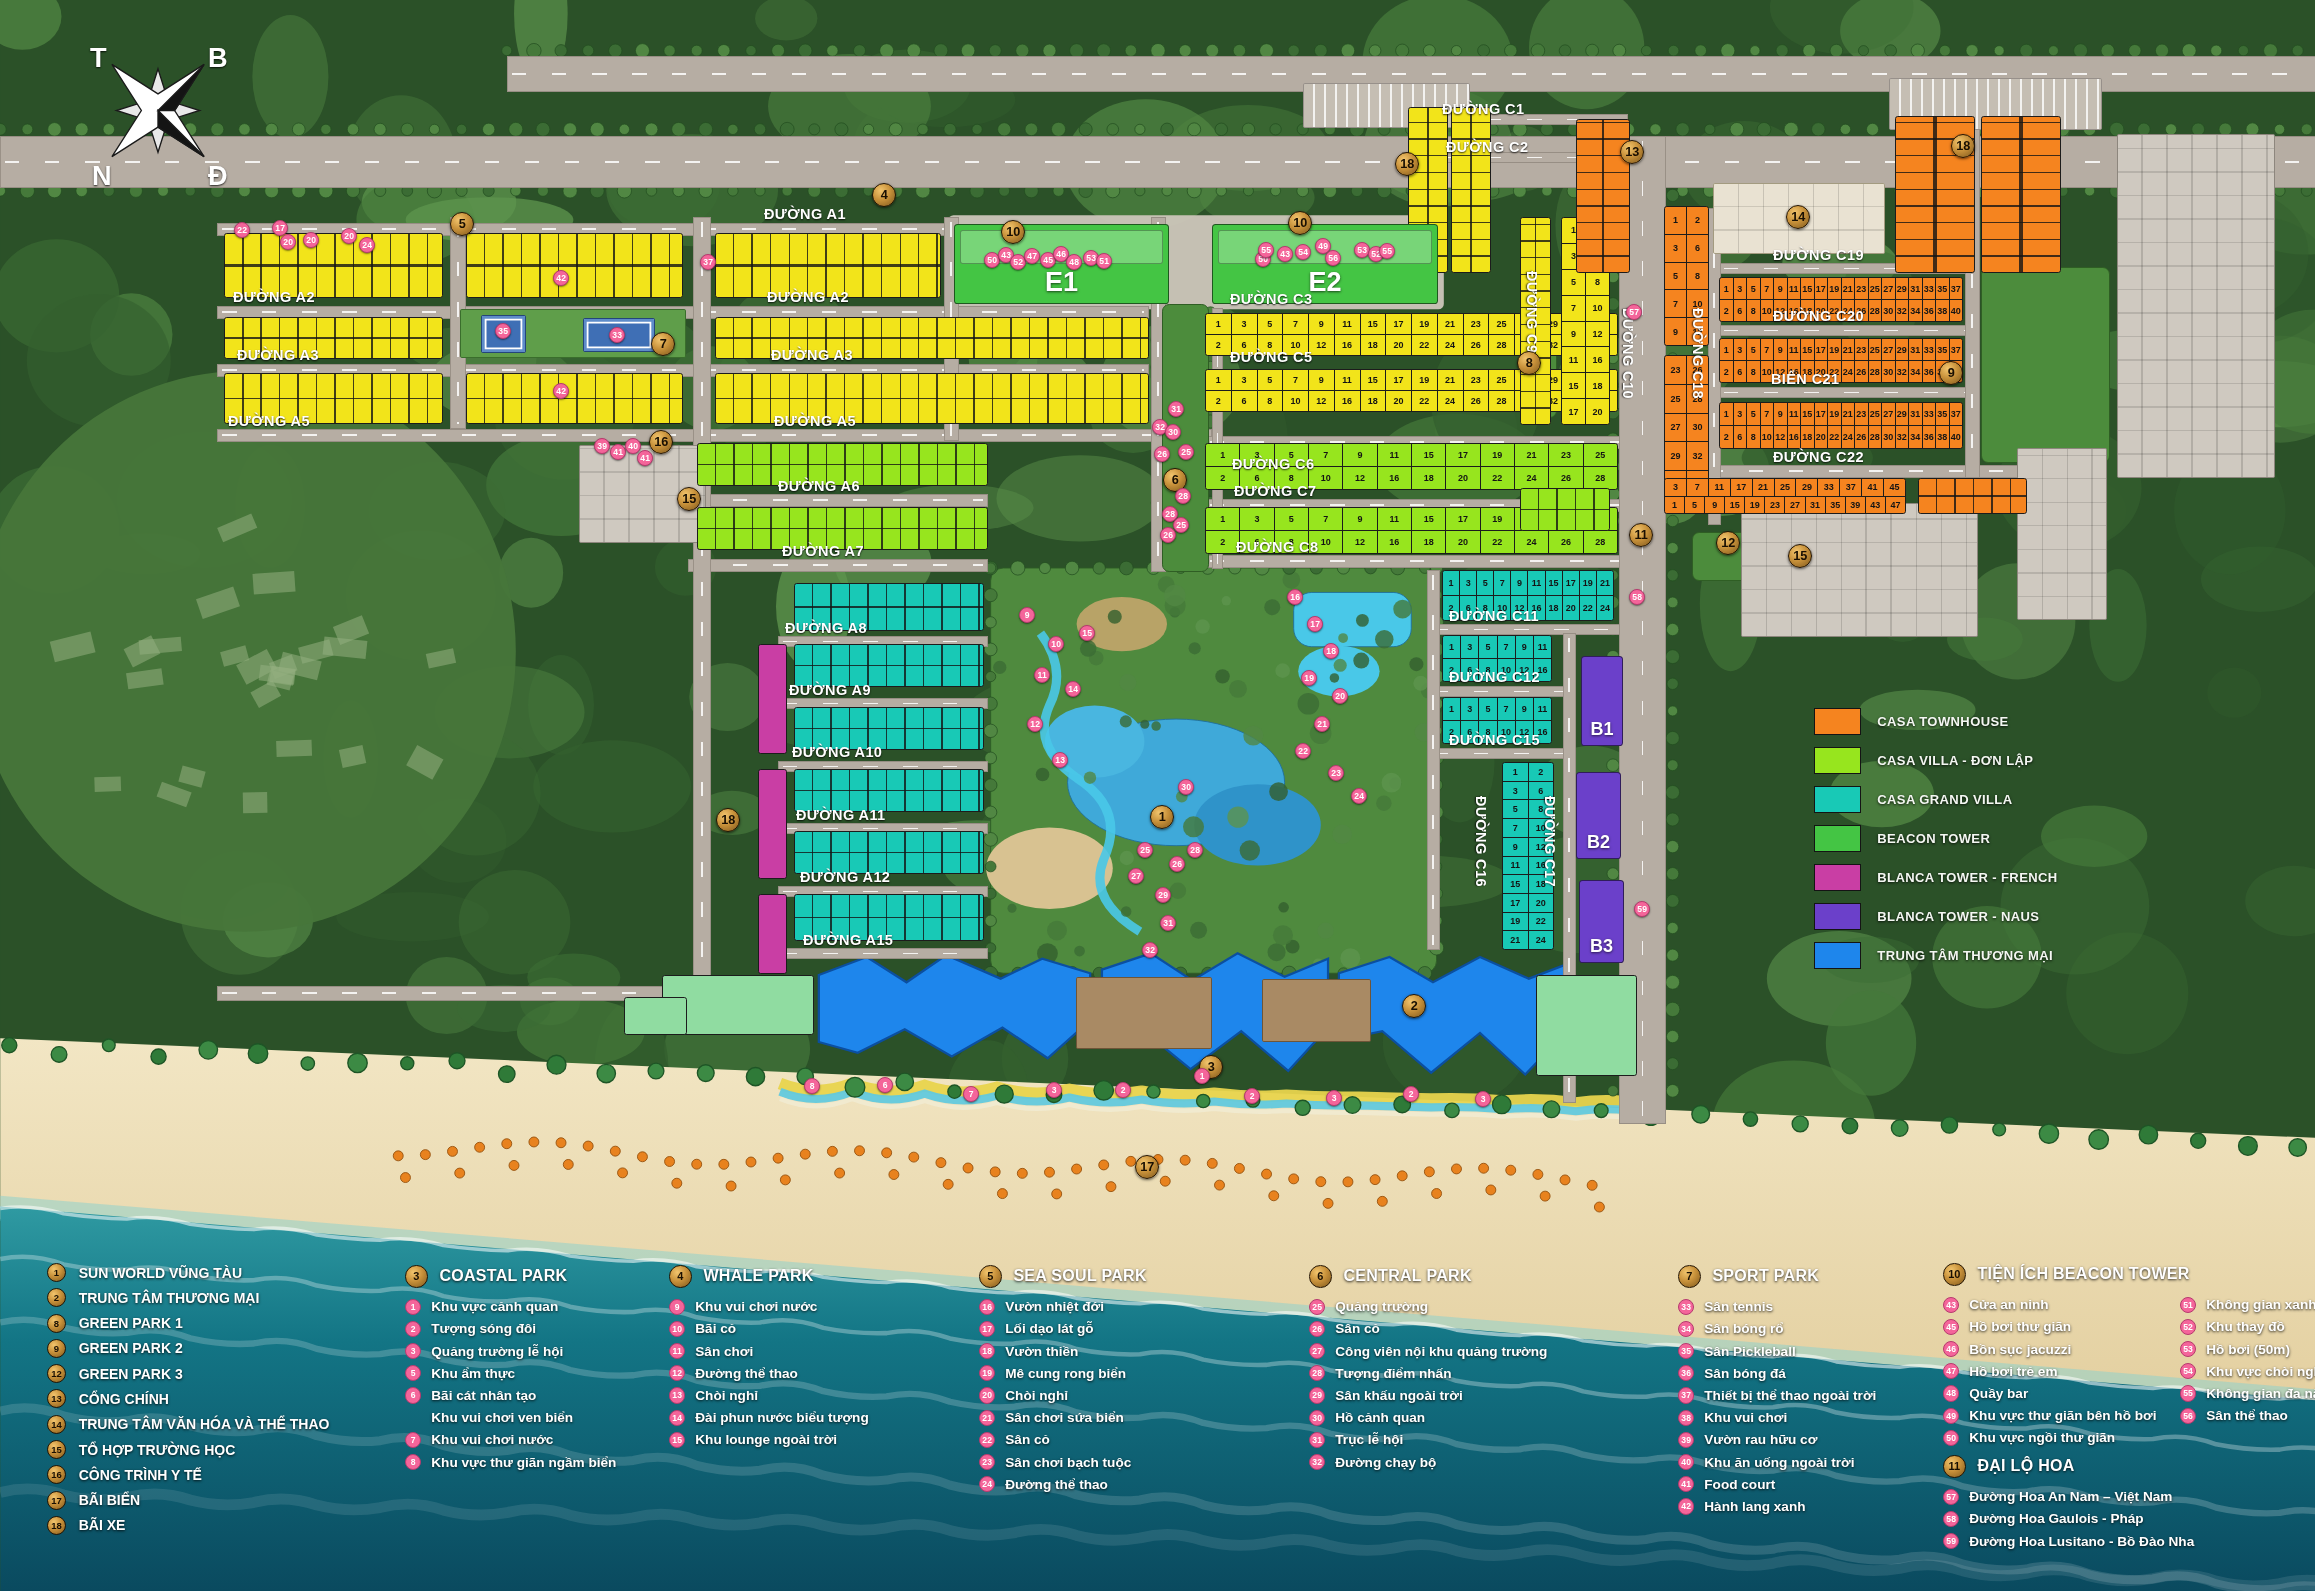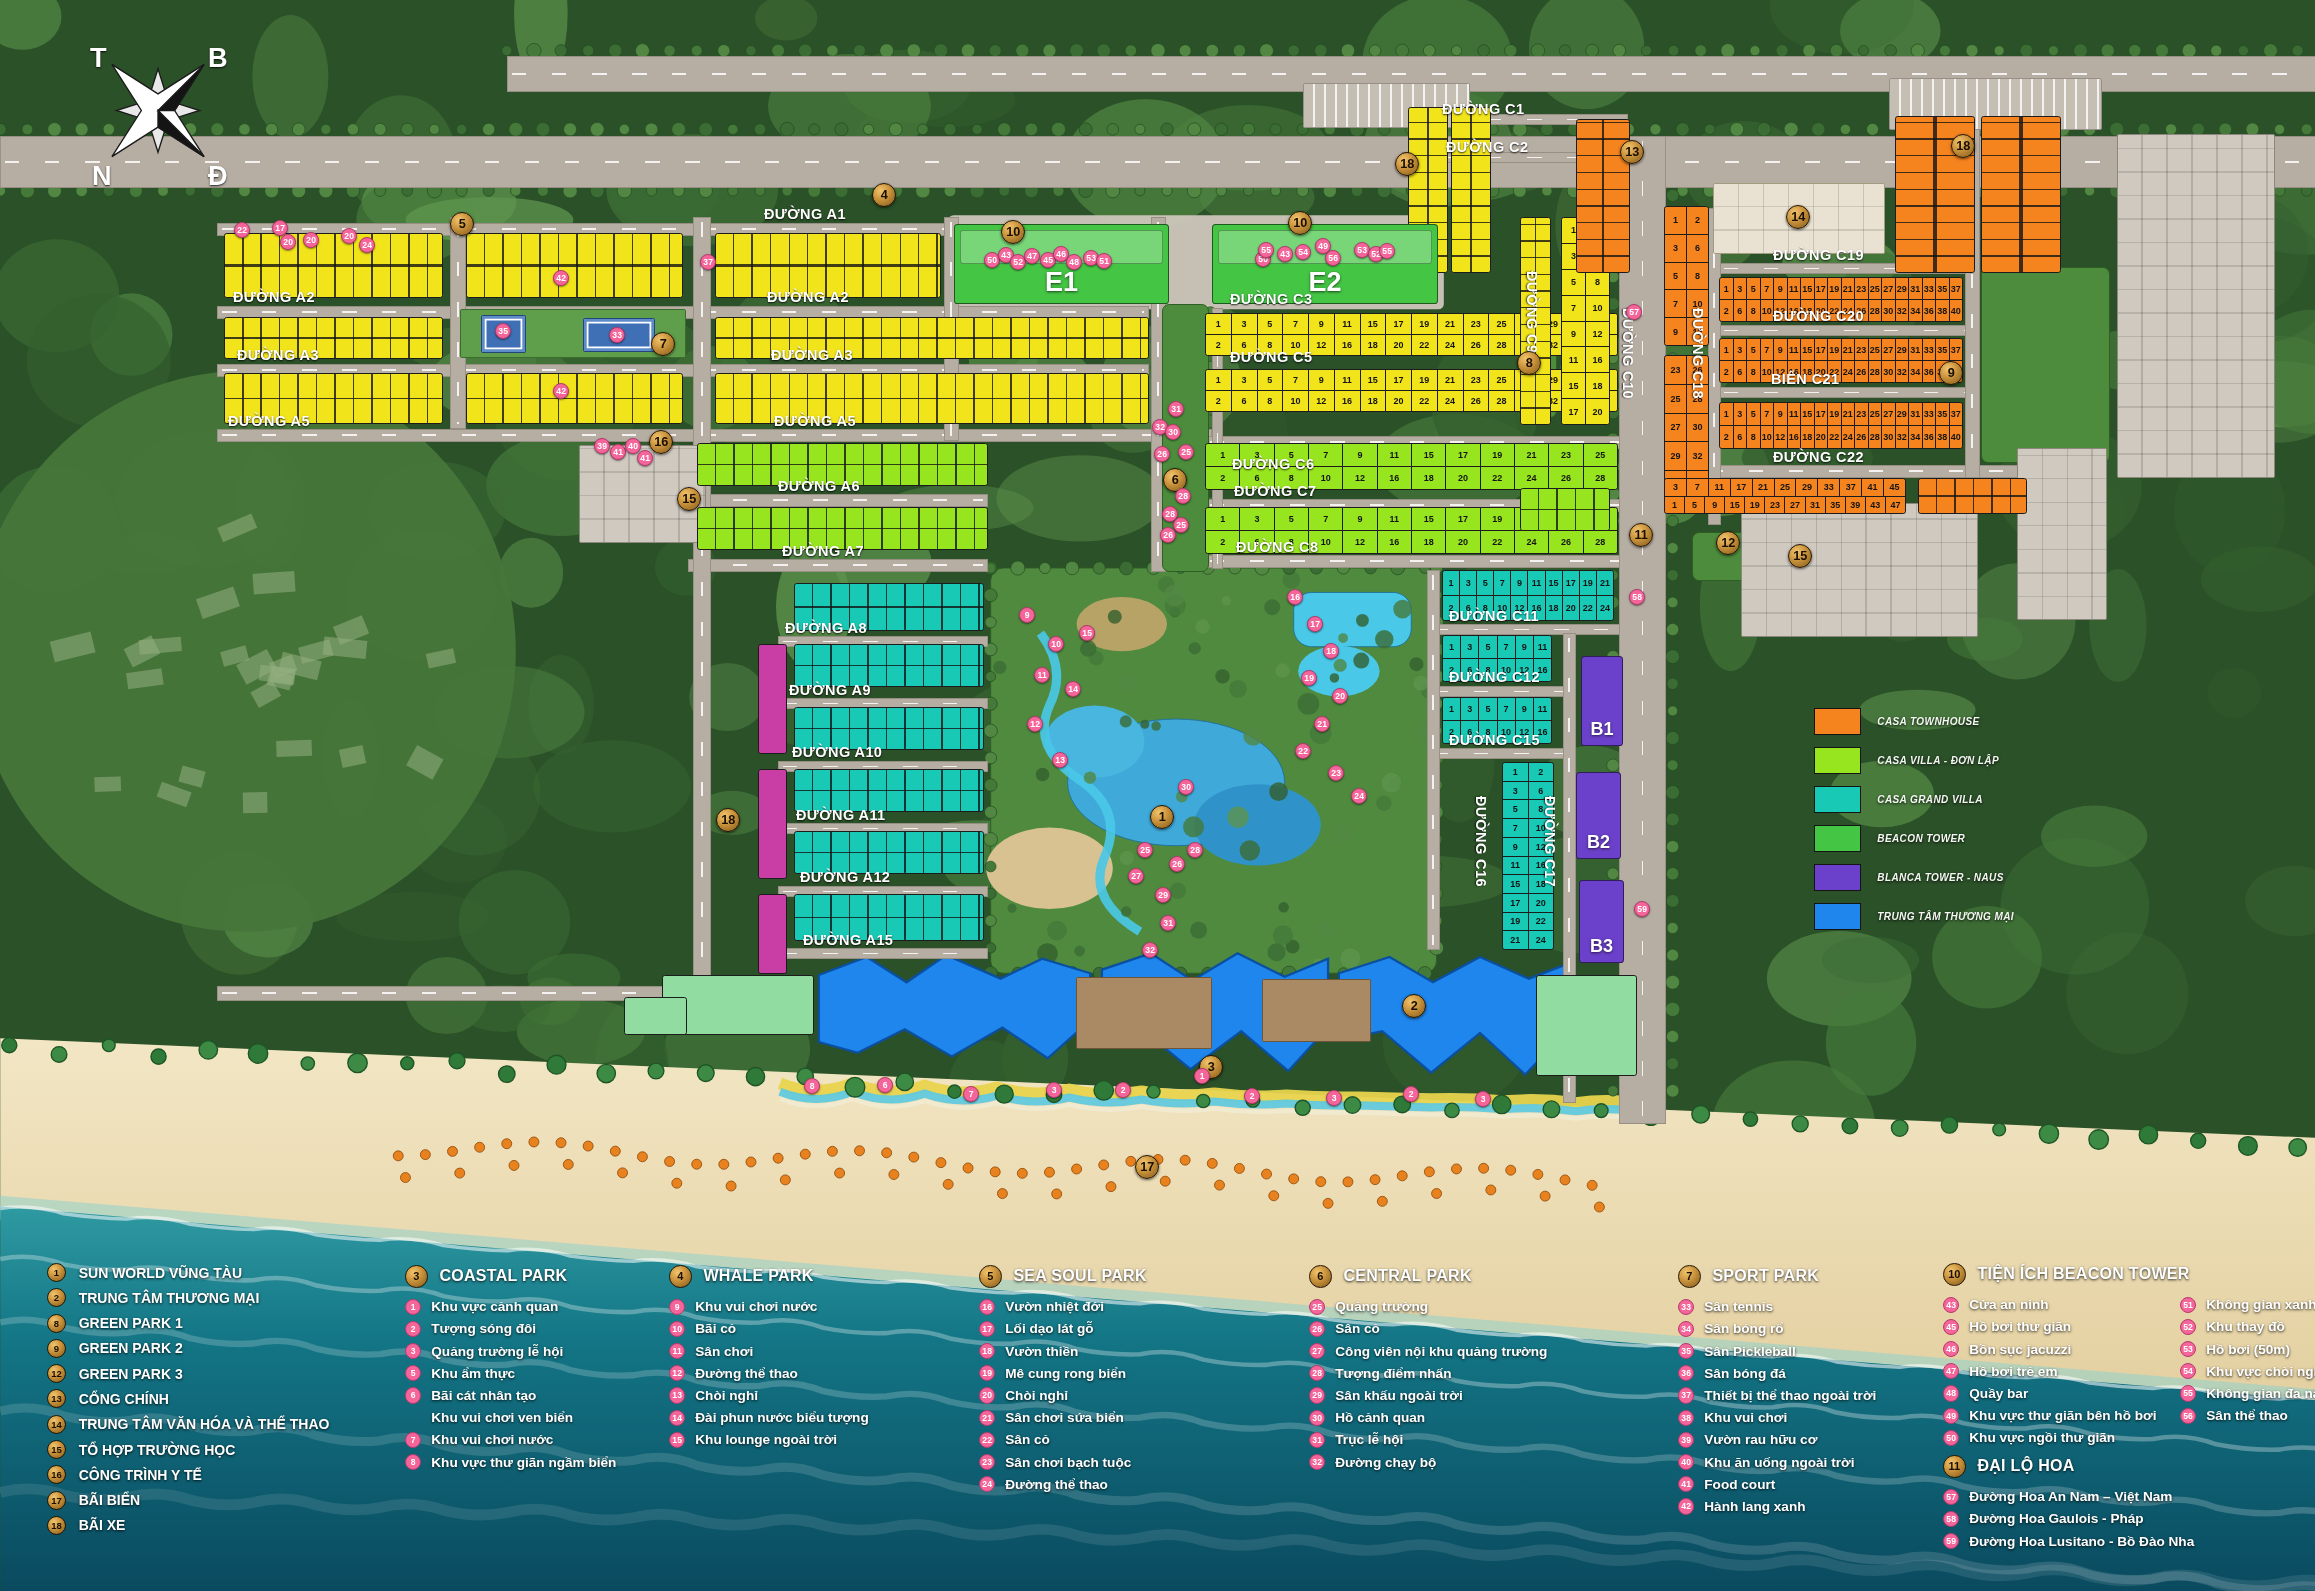--- a/index.html
+++ b/index.html
@@ -29,22 +29,22 @@
   .gmk{position:absolute;width:24.4px;height:24.4px;border-radius:50%;
        background:radial-gradient(circle at 35% 30%,#f2c56e,#c8913a 45%,#7d571c);
        border:1.8px solid #241503;color:#190f02;font-weight:bold;font-size:12.7px;
        display:flex;align-items:center;justify-content:center;box-shadow:0 0.9px 2.7px rgba(0,0,0,.6);box-sizing:border-box;}
   .pmk{position:absolute;width:16.3px;height:16.3px;border-radius:50%;background:#f4659a;
        border:1.4px solid #b63a6e;color:#fff;font-weight:bold;font-size:8.6px;
        display:flex;align-items:center;justify-content:center;box-shadow:0 0.9px 1.8px rgba(0,0,0,.5);box-sizing:border-box;}
   #legend{position:absolute;left:1814px;top:702px;}
   .lrow{display:flex;align-items:center;height:39px;}
   .lsw{width:45px;height:25px;border:1.8px solid #141414;margin-right:16.3px;flex:none;}
-  .llab{color:#f4f7f2;font-size:10px;font-weight:bold;letter-spacing:0.4px;white-space:nowrap;
-        text-shadow:0 0.9px 2.7px rgba(0,0,0,.85);font-style:italic;}
+  .llab{color:#f4f7f2;font-size:13px;font-weight:bold;letter-spacing:0.4px;white-space:nowrap;
+        text-shadow:0 0.9px 2.7px rgba(0,0,0,.85);}
   .blcol{position:absolute;color:#fff;}
   .fitem{display:flex;align-items:center;margin-bottom:6.3px;}
   .fbadge{width:19px;height:19px;border-radius:50%;flex:none;margin-right:12.7px;
        background:radial-gradient(circle at 35% 30%,#f2c56e,#c8913a 45%,#7d571c);
        border:1.8px solid #241503;color:#190f02;font-weight:bold;font-size:9.5px;
        display:flex;align-items:center;justify-content:center;box-sizing:border-box;}
   .flab{font-size:14px;font-weight:bold;white-space:nowrap;text-shadow:0 0.9px 2.7px rgba(0,0,0,.85);}
   .ghead{display:flex;align-items:center;margin-bottom:11px;}
   .gbadge{width:22.6px;height:22.6px;border-radius:50%;flex:none;margin-right:11.8px;
        background:radial-gradient(circle at 35% 30%,#f2c56e,#c8913a 45%,#7d571c);
@@ -1650,20 +1650,24 @@
       </div>
       <div class="lrow">
         <div class="lsw" style="background: rgb(24, 201, 182);"></div>
         <div class="llab">CASA GRAND VILLA</div>
       </div>
       <div class="lrow">
         <div class="lsw" style="background: rgb(68, 197, 68);"></div>
         <div class="llab">BEACON TOWER</div>
       </div>
       <div class="lrow">
+        <div class="lsw" style="background: rgb(201, 62, 164);"></div>
+        <div class="llab">BLANCA TOWER - FRENCH</div>
+      </div>
+      <div class="lrow">
         <div class="lsw" style="background: rgb(107, 64, 202);"></div>
         <div class="llab">BLANCA TOWER - NAUS</div>
       </div>
       <div class="lrow">
         <div class="lsw" style="background: rgb(30, 134, 236);"></div>
         <div class="llab">TRUNG TÂM THƯƠNG MẠI</div>
       </div>
     </div>
   <div id="bottom">
       <div class="blcol" style="left: 47px; top: 1263px;">

